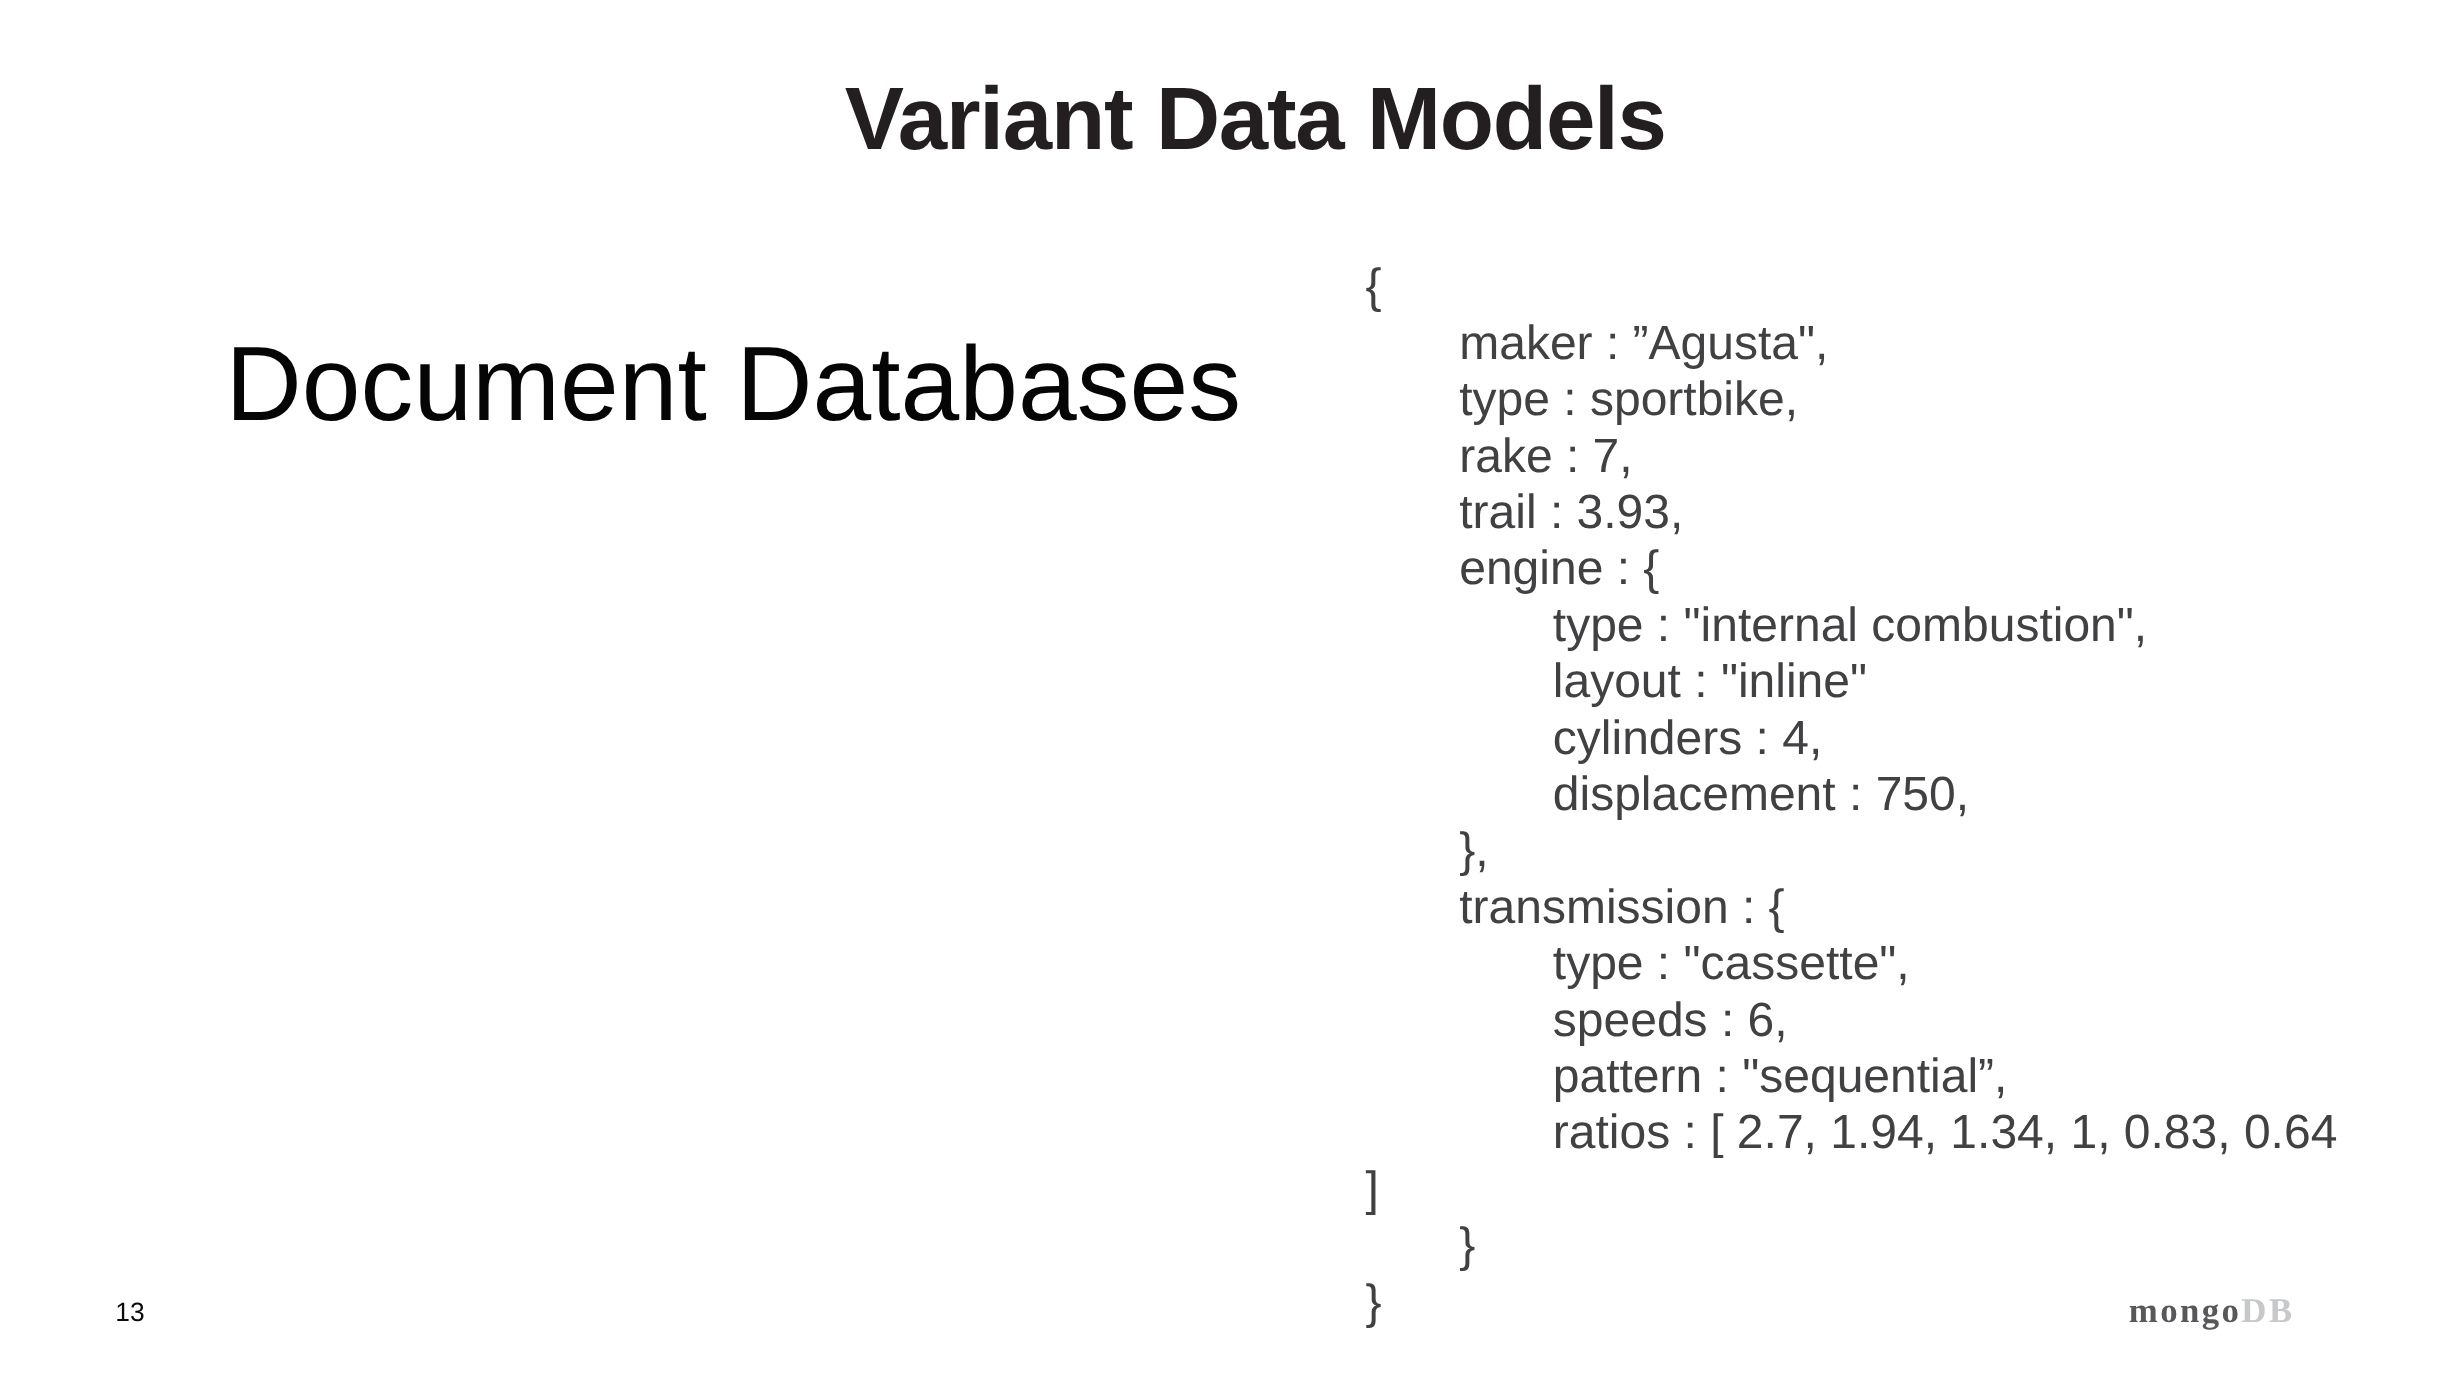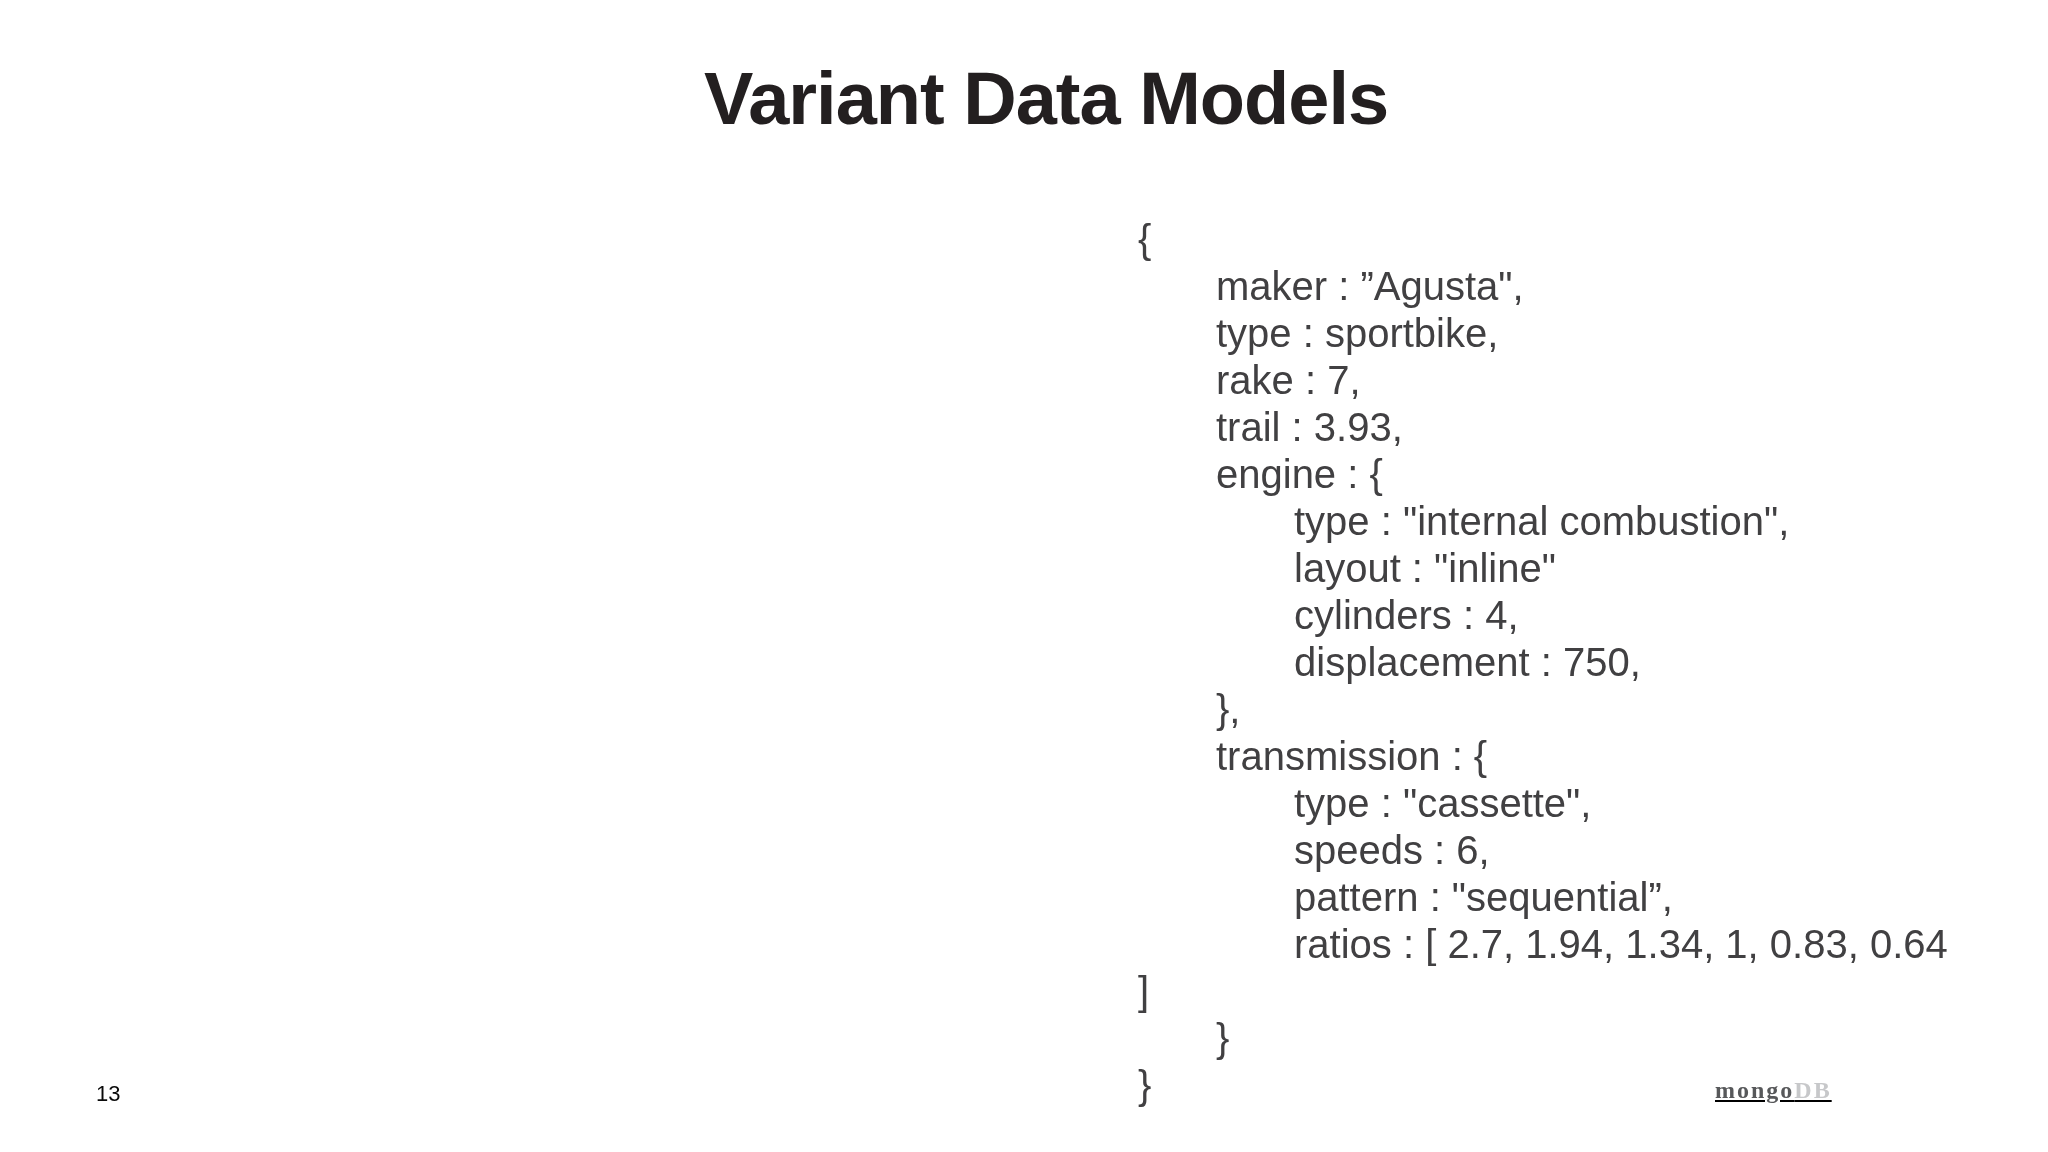--- a/index.html
+++ b/index.html
@@ -55,38 +55,38 @@
   .page-number {
     position: absolute;
     left: 96px;
     top: 1081px;
     font-size: 22px;
     line-height: 1.2;
     color: #0a0a0a;
   }
   .logo {
     position: absolute;
-    left: 1715px;
+    left: 1774px;
     top: 1076px;
     font-family: "Liberation Serif", serif;
     font-weight: bold;
-    font-size: 24px;
+    font-size: 29px;
     line-height: 1.2;
     letter-spacing: 2px;
     white-space: nowrap;
-    text-decoration: underline;
   }
 </style>
 </head>
 <body>
 
 <div class="slide">
 
   <h1 class="title">Variant Data Models</h1>
 
+  <div class="heading">Document Databases</div>
 
   <div class="code-block" style="color: rgb(65, 64, 66);"><div class="code-line indent-0">{</div><div class="code-line indent-1">maker : ”Agusta",</div><div class="code-line indent-1">type : sportbike,</div><div class="code-line indent-1">rake : 7,</div><div class="code-line indent-1">trail : 3.93,</div><div class="code-line indent-1">engine : {</div><div class="code-line indent-2">type : "internal combustion",</div><div class="code-line indent-2">layout : "inline"</div><div class="code-line indent-2">cylinders : 4,</div><div class="code-line indent-2">displacement : 750,</div><div class="code-line indent-1">},</div><div class="code-line indent-1">transmission : {</div><div class="code-line indent-2">type : "cassette",</div><div class="code-line indent-2">speeds : 6,</div><div class="code-line indent-2">pattern : "sequential”,</div><div class="code-line indent-2">ratios : [ 2.7, 1.94, 1.34, 1, 0.83, 0.64</div><div class="code-line indent-0">]</div><div class="code-line indent-1">}</div><div class="code-line indent-0">}</div></div>
 
   <div class="page-number">13</div>
 
   <div class="logo"><span style="color: rgb(87, 88, 90);">mongo</span><span style="color: rgb(199, 200, 202);">DB</span></div>
 
 </div>
 
 </body></html>

